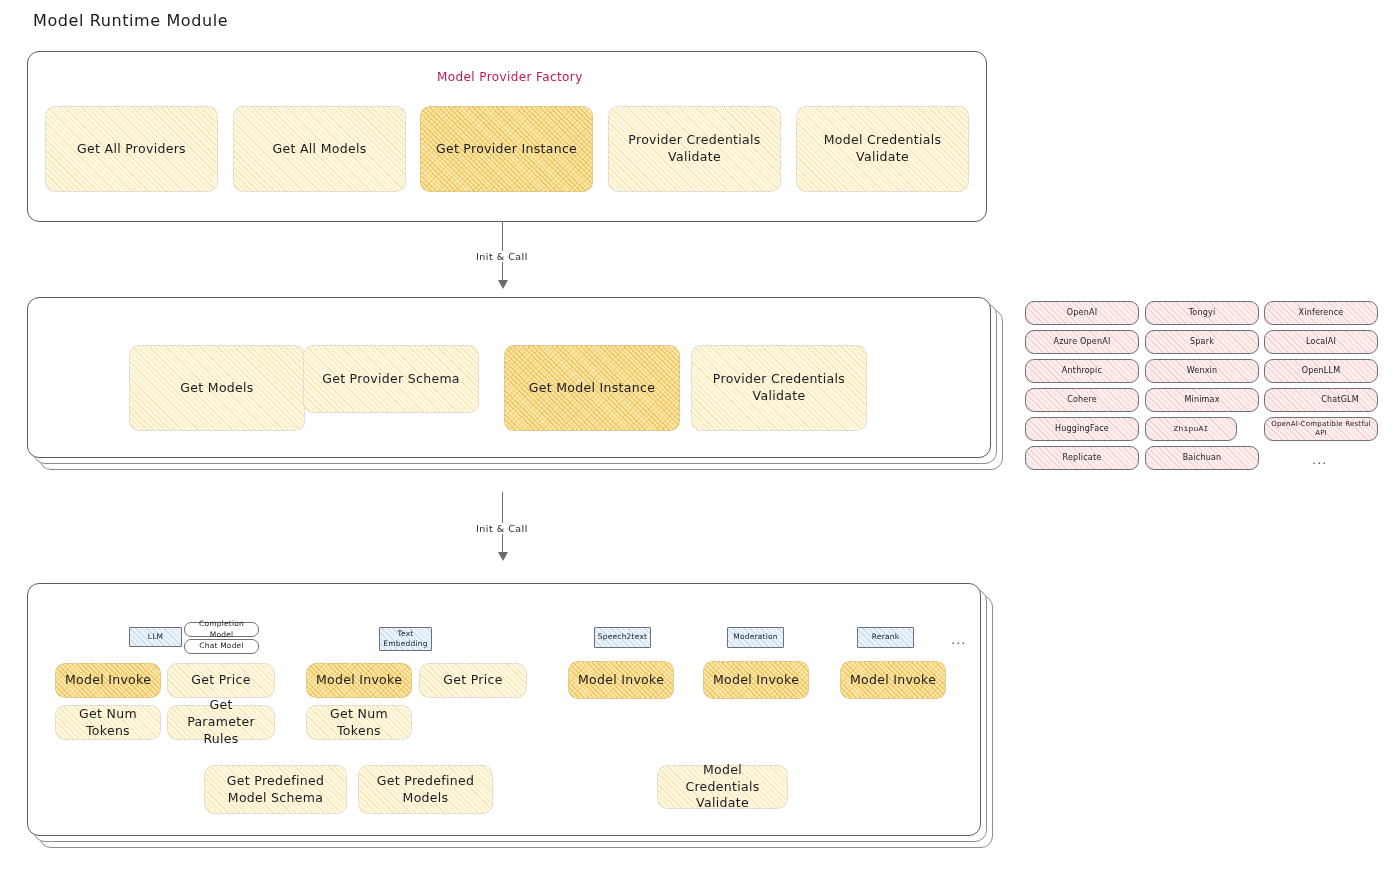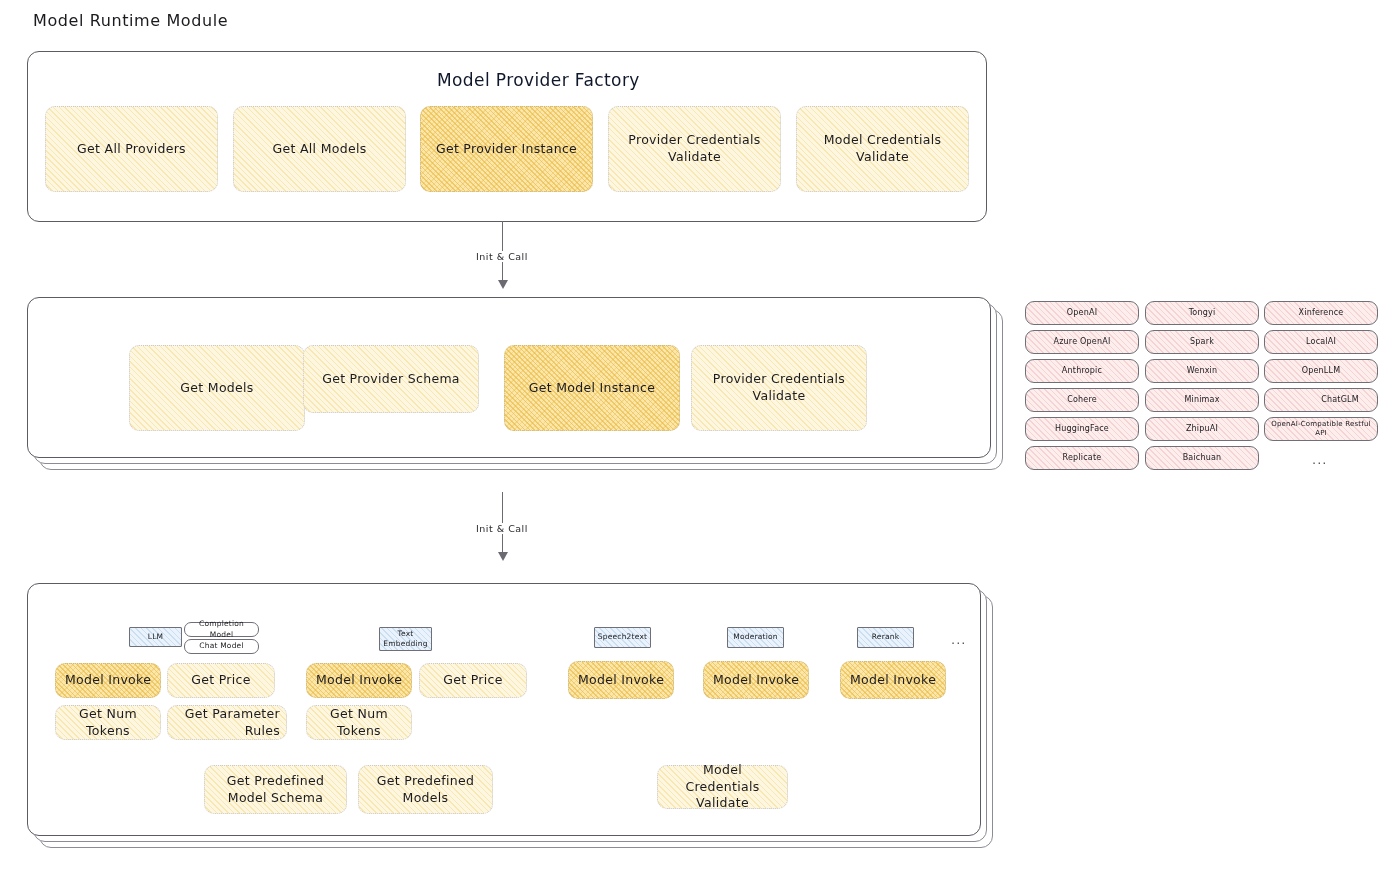--- a/index.html
+++ b/index.html
@@ -25,22 +25,22 @@
   }
   .stack-layer{
     position:absolute;
     background:#ffffff;
     border:1.1px solid #8c8c95;
     border-radius:12px;
     z-index:1;
   }
   .section-title{
     position:absolute;
-    font-size:17px;
-    color:#0f172a;
+    font-size:12px;
+    color:#be185d;
     letter-spacing:.4px;
     white-space:nowrap;
   }
 
   
   .node{
     position:absolute;
     display:flex;align-items:center;justify-content:center;
     text-align:center;
     border-radius:10px;
@@ -154,21 +154,21 @@
   <div class="node n-pink" style="left:1025px;top:330px;width:114px;height:24px;">Azure OpenAI</div>
   <div class="node n-pink" style="left:1025px;top:359px;width:114px;height:24px;">Anthropic</div>
   <div class="node n-pink" style="left:1025px;top:388px;width:114px;height:24px;">Cohere</div>
   <div class="node n-pink" style="left:1025px;top:417px;width:114px;height:24px;">HuggingFace</div>
   <div class="node n-pink" style="left:1025px;top:446px;width:114px;height:24px;">Replicate</div>
 
   <div class="node n-pink" style="left:1145px;top:301px;width:114px;height:24px;">Tongyi</div>
   <div class="node n-pink" style="left:1145px;top:330px;width:114px;height:24px;">Spark</div>
   <div class="node n-pink" style="left:1145px;top:359px;width:114px;height:24px;">Wenxin</div>
   <div class="node n-pink" style="left:1145px;top:388px;width:114px;height:24px;">Minimax</div>
-  <div class="node n-pink" style="left:1145px;top:417px;width:114px;height:24px;">ZhipuAI</div>
+  <div class="node n-pink" style="left:1145px;top:417px;width:92px;height:24px;font-family:Liberation Mono, monospace;">ZhipuAI</div>
   <div class="node n-pink" style="left:1145px;top:446px;width:114px;height:24px;">Baichuan</div>
 
   <div class="node n-pink" style="left:1264px;top:301px;width:114px;height:24px;text-align:right;">Xinference</div>
   <div class="node n-pink" style="left:1264px;top:330px;width:114px;height:24px;">LocalAI</div>
   <div class="node n-pink" style="left:1264px;top:359px;width:114px;height:24px;">OpenLLM</div>
   <div class="node n-pink" style="left:1264px;top:388px;width:114px;height:24px;padding-left:44px;">ChatGLM</div>
   <div class="node n-pink" style="left:1264px;top:417px;width:114px;height:24px;font-size:7px;">OpenAI-Compatible Restful API</div>
   <div class="ellipsis" style="left:1312px;top:452px;">...</div>
 
   <div class="arrow-line" style="left:502px;top:492px;height:64px;"></div>
@@ -180,21 +180,21 @@
   <div class="hand-box" style="left:27px;top:583px;width:952px;height:251px;z-index:2;"></div>
   <div class="section-title" style="left:477px;top:604px;">Model</div>
 
   <div class="node n-blue" style="left:129px;top:627px;width:53px;height:20px;">LLM</div>
   <div class="node n-white" style="left:184px;top:622px;width:75px;height:15px;">Completion Model</div>
   <div class="node n-white" style="left:184px;top:639px;width:75px;height:15px;">Chat Model</div>
 
   <div class="node n-amber" style="left:55px;top:663px;width:106px;height:35px;">Model Invoke</div>
   <div class="node n-cream" style="left:167px;top:663px;width:108px;height:35px;">Get Price</div>
   <div class="node n-cream" style="left:55px;top:705px;width:106px;height:35px;">Get Num Tokens</div>
-  <div class="node n-cream" style="left:167px;top:705px;width:120px;height:35px;text-align:right;">Get Parameter Rules</div>
+  <div class="node n-cream" style="left:167px;top:705px;width:108px;height:35px;">Get Parameter Rules</div>
 
   <div class="node n-blue" style="left:379px;top:627px;width:53px;height:24px;">Text Embedding</div>
   <div class="node n-amber" style="left:306px;top:663px;width:106px;height:35px;">Model Invoke</div>
   <div class="node n-cream" style="left:419px;top:663px;width:108px;height:35px;">Get Price</div>
   <div class="node n-cream" style="left:306px;top:705px;width:106px;height:35px;">Get Num Tokens</div>
 
   <div class="node n-blue" style="left:594px;top:627px;width:57px;height:21px;">Speech2text</div>
   <div class="node n-amber" style="left:568px;top:661px;width:106px;height:38px;">Model Invoke</div>
 
   <div class="node n-blue" style="left:727px;top:627px;width:57px;height:21px;">Moderation</div>

